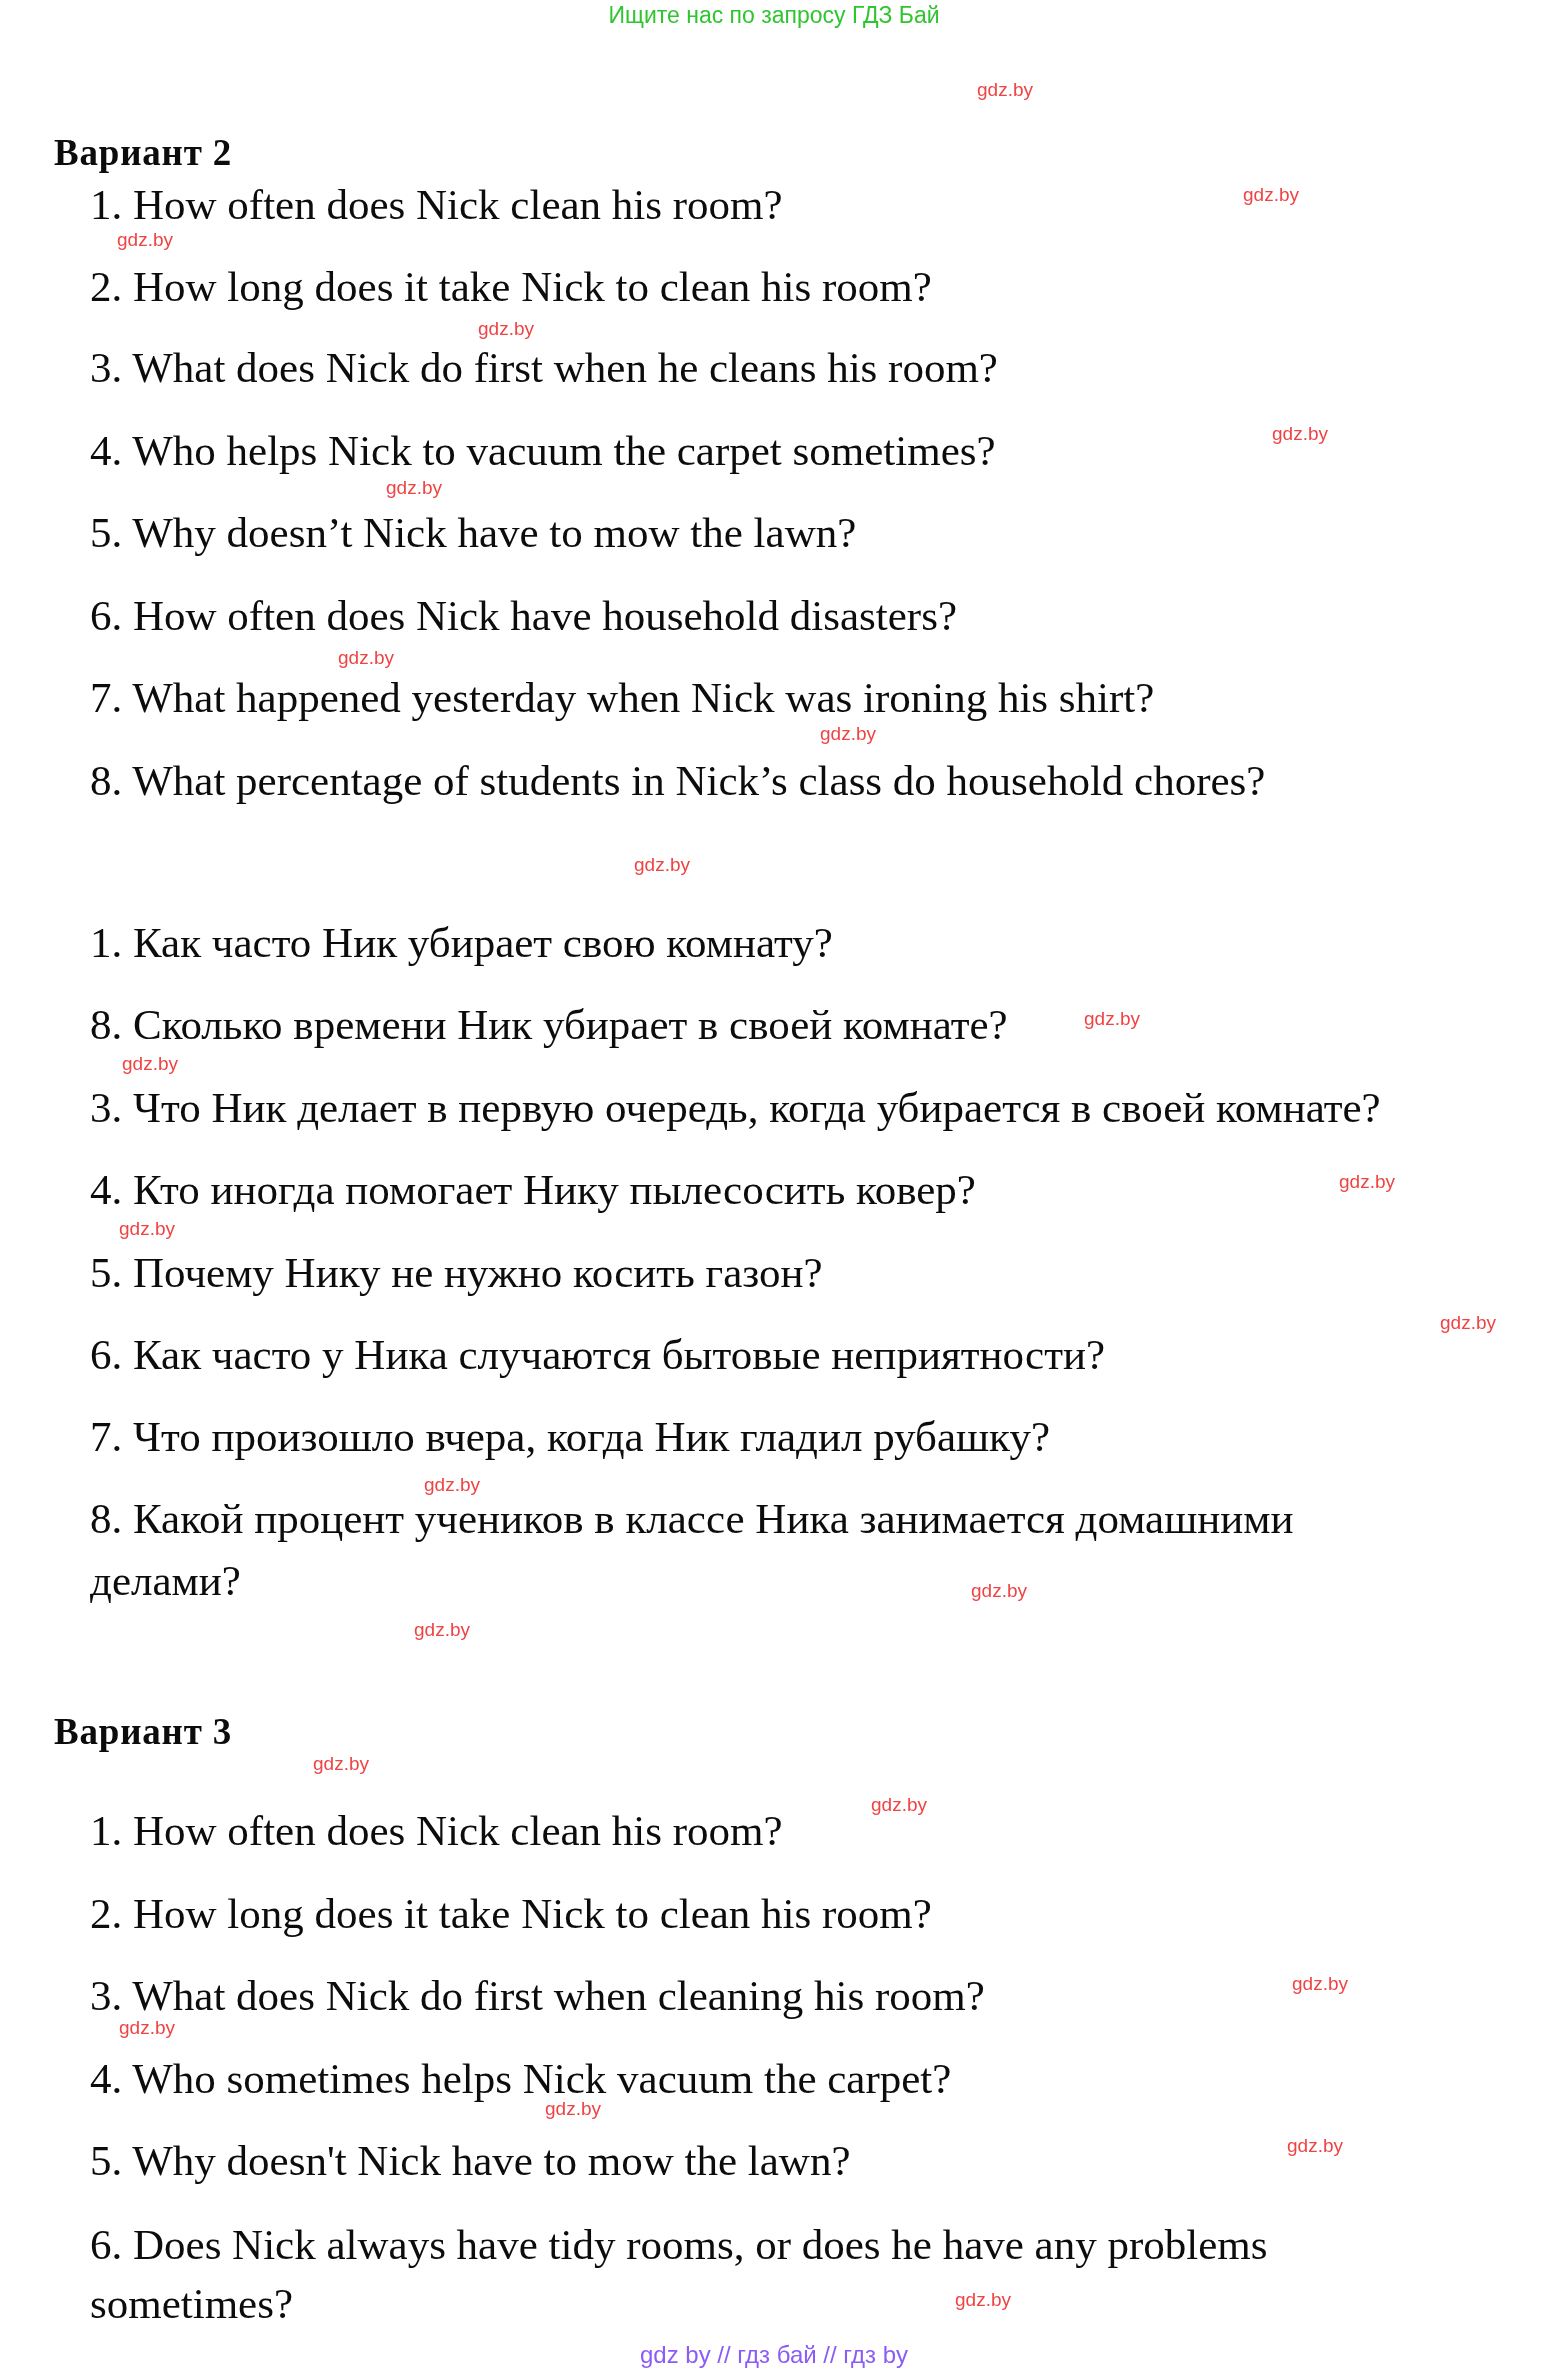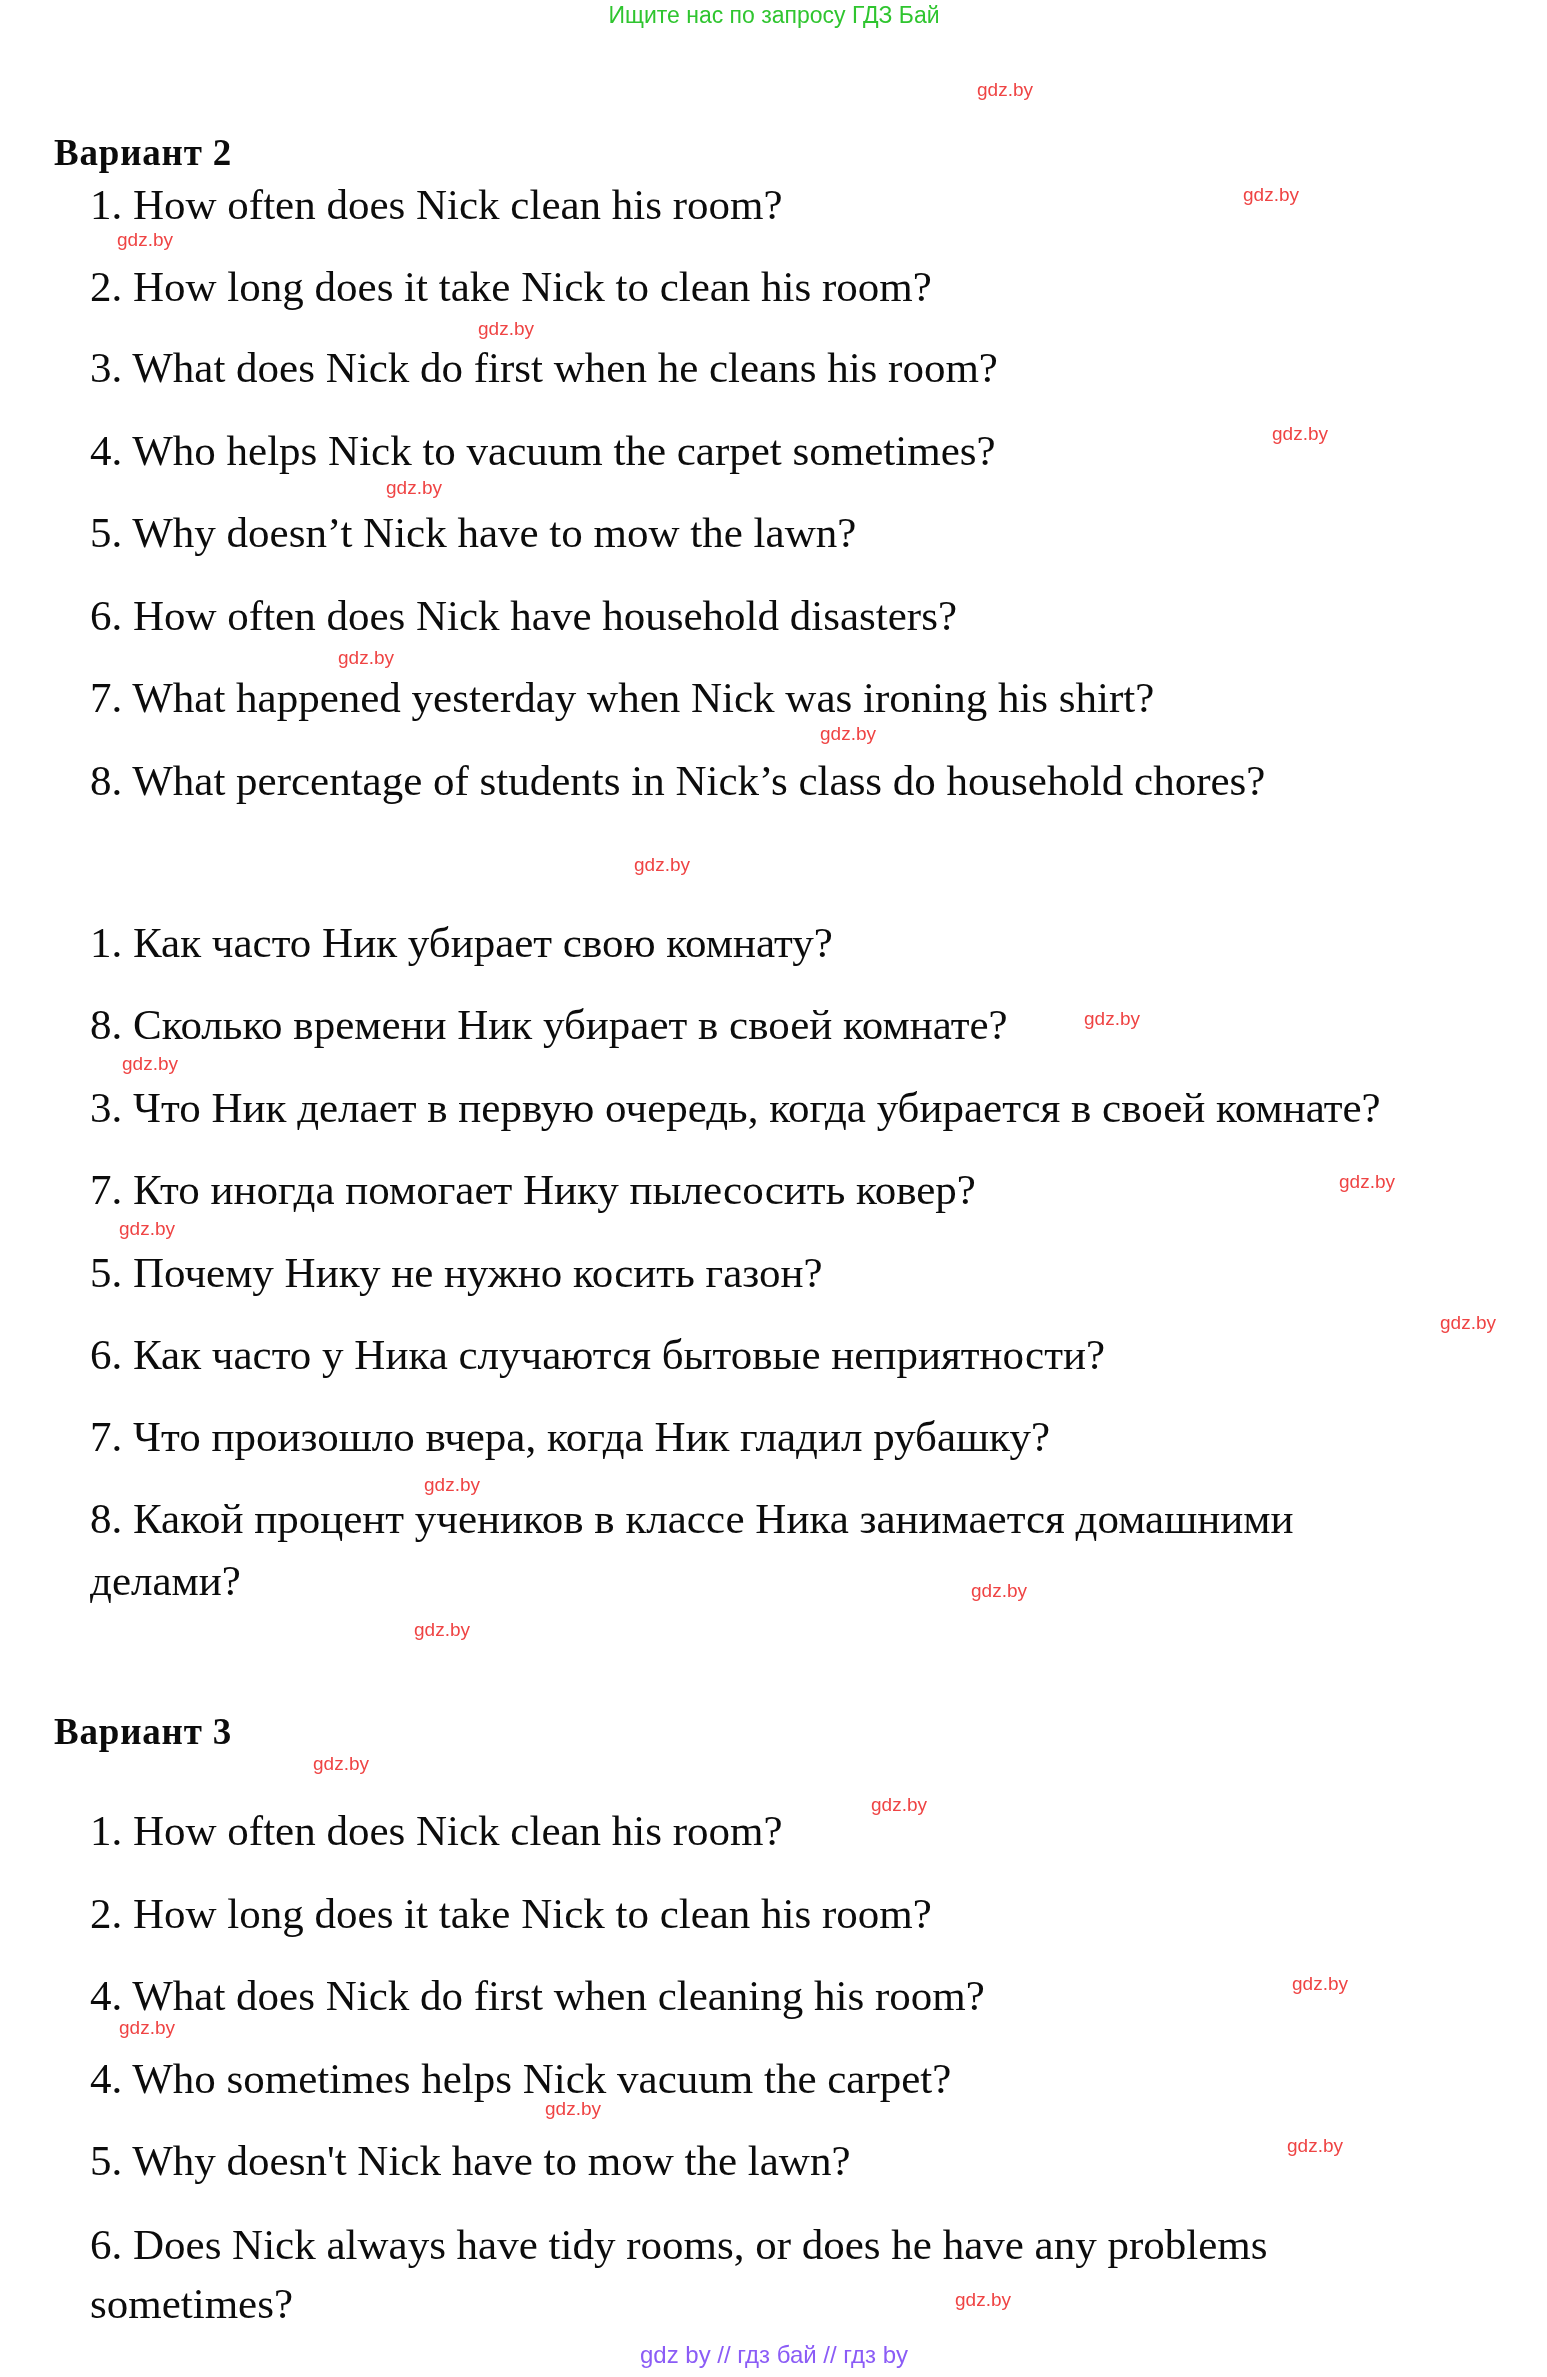--- a/index.html
+++ b/index.html
@@ -63,32 +63,32 @@
   <div class="q" style="top:343px;">3. What does Nick do first when he cleans his room?</div>
   <div class="q" style="top:426px;">4. Who helps Nick to vacuum the carpet sometimes?</div>
   <div class="q" style="top:508px;">5. Why doesn’t Nick have to mow the lawn?</div>
   <div class="q" style="top:591px;">6. How often does Nick have household disasters?</div>
   <div class="q" style="top:673px;">7. What happened yesterday when Nick was ironing his shirt?</div>
   <div class="q" style="top:756px;">8. What percentage of students in Nick’s class do household chores?</div>
 
   <div class="q" style="top:918px;">1. Как часто Ник убирает свою комнату?</div>
   <div class="q" style="top:1000px;">8. Сколько времени Ник убирает в своей комнате?</div>
   <div class="q" style="top:1083px;">3. Что Ник делает в первую очередь, когда убирается в своей комнате?</div>
-  <div class="q" style="top:1165px;">7. Кто иногда помогает Нику пылесосить ковер?</div>
+  <div class="q" style="top:1165px;">4. Кто иногда помогает Нику пылесосить ковер?</div>
   <div class="q" style="top:1248px;">5. Почему Нику не нужно косить газон?</div>
   <div class="q" style="top:1330px;">6. Как часто у Ника случаются бытовые неприятности?</div>
   <div class="q" style="top:1412px;">7. Что произошло вчера, когда Ник гладил рубашку?</div>
   <div class="q wrap2" style="top:1488px;">8. Какой процент учеников в классе Ника занимается домашними
 делами?</div>
 
   <div class="h" style="top:1711px;">Вариант 3</div>
 
   <div class="q" style="top:1806px;">1. How often does Nick clean his room?</div>
   <div class="q" style="top:1889px;">2. How long does it take Nick to clean his room?</div>
-  <div class="q" style="top:1971px;">4. What does Nick do first when cleaning his room?</div>
+  <div class="q" style="top:1971px;">3. What does Nick do first when cleaning his room?</div>
   <div class="q" style="top:2054px;">4. Who sometimes helps Nick vacuum the carpet?</div>
   <div class="q" style="top:2136px;">5. Why doesn't Nick have to mow the lawn?</div>
   <div class="q wrap3" style="top:2215px;">6. Does Nick always have tidy rooms, or does he have any problems
 sometimes?</div>
 
   <span class="wm" style="left:977px;top:79px;">gdz.by</span>
   <span class="wm" style="left:1243px;top:184px;">gdz.by</span>
   <span class="wm" style="left:117px;top:229px;">gdz.by</span>
   <span class="wm" style="left:478px;top:318px;">gdz.by</span>
   <span class="wm" style="left:1272px;top:423px;">gdz.by</span>

